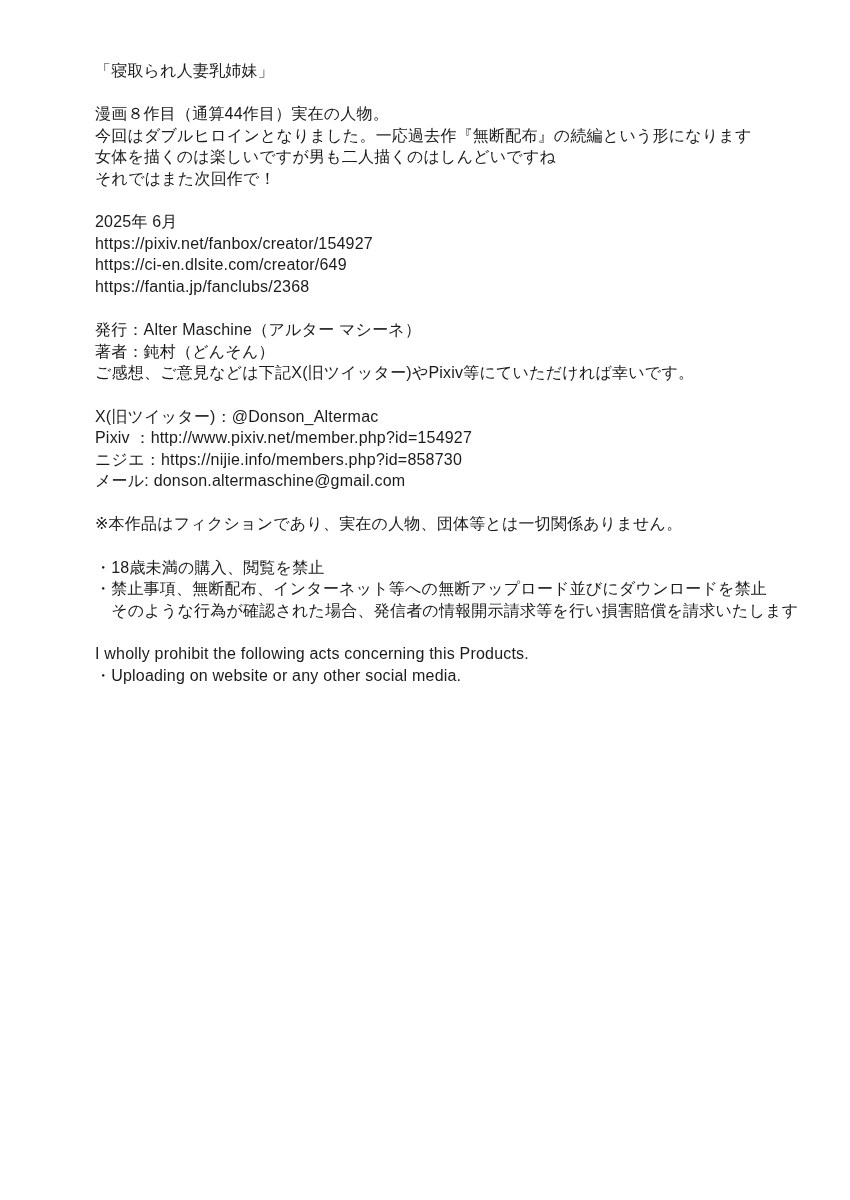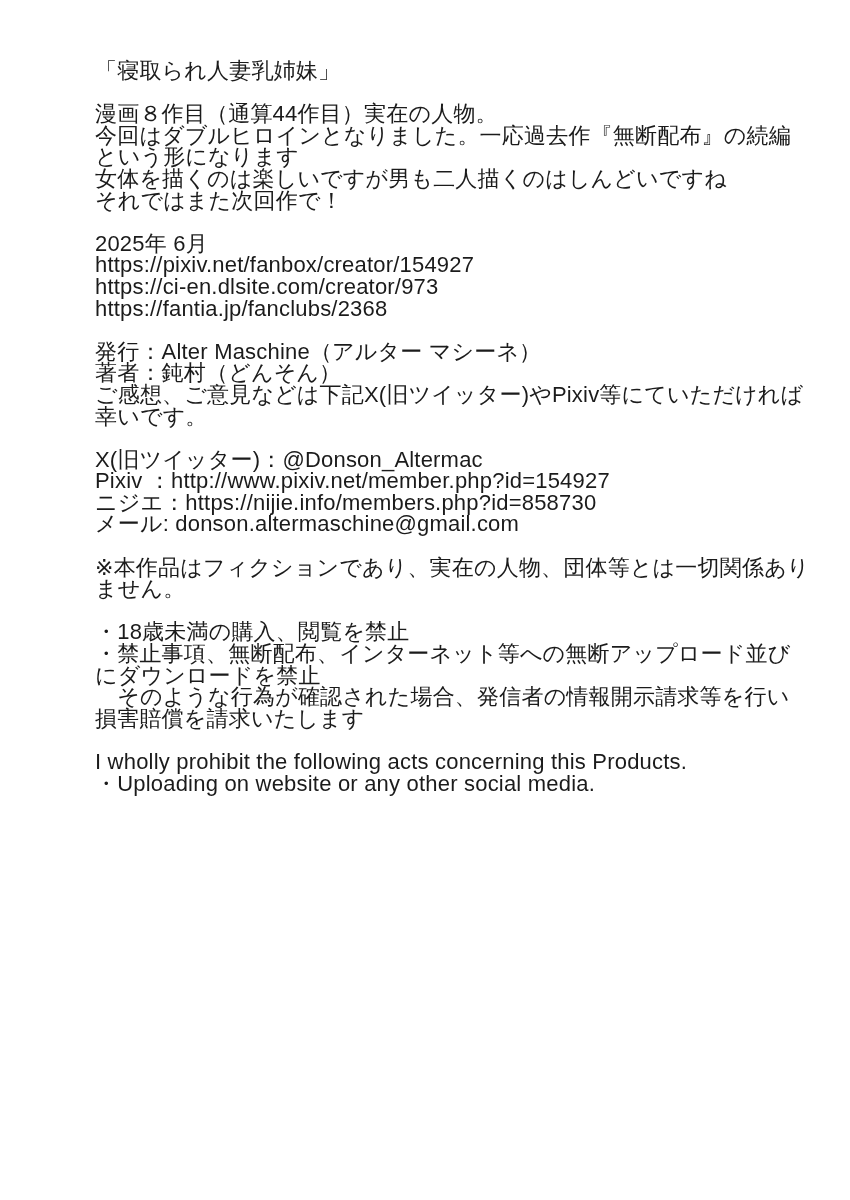--- a/index.html
+++ b/index.html
@@ -14,21 +14,21 @@
     background: #ffffff;
     overflow: hidden;
     font-family: "Liberation Sans", "DejaVu Sans", sans-serif;
   }
   .doc {
     position: absolute;
     top: 60px;
     left: 95px;
     right: 40px;
     color: #1b1b1b;
-    font-size: 22px;
+    font-size: 16px;
     line-height: 21.6px;
     letter-spacing: 0.2px;
   }
   .block {
     margin: 0 0 21.6px 0;
   }
   .line {
     display: block;
     white-space: pre-wrap;
   }
@@ -46,21 +46,21 @@
     <p class="block">
       <span class="line">漫画８作目（通算44作目）実在の人物。</span>
       <span class="line">今回はダブルヒロインとなりました。一応過去作『無断配布』の続編という形になります</span>
       <span class="line">女体を描くのは楽しいですが男も二人描くのはしんどいですね</span>
       <span class="line">それではまた次回作で！</span>
     </p>
 
     <p class="block">
       <span class="line">2025年 6月</span>
       <span class="line">https://pixiv.net/fanbox/creator/154927</span>
-      <span class="line">https://ci-en.dlsite.com/creator/973</span>
+      <span class="line">https://ci-en.dlsite.com/creator/649</span>
       <span class="line">https://fantia.jp/fanclubs/2368</span>
     </p>
 
     <p class="block">
       <span class="line">発行：Alter Maschine（アルター マシーネ）</span>
       <span class="line">著者：鈍村（どんそん）</span>
       <span class="line">ご感想、ご意見などは下記X(旧ツイッター)やPixiv等にていただければ幸いです。</span>
     </p>
 
     <p class="block">

